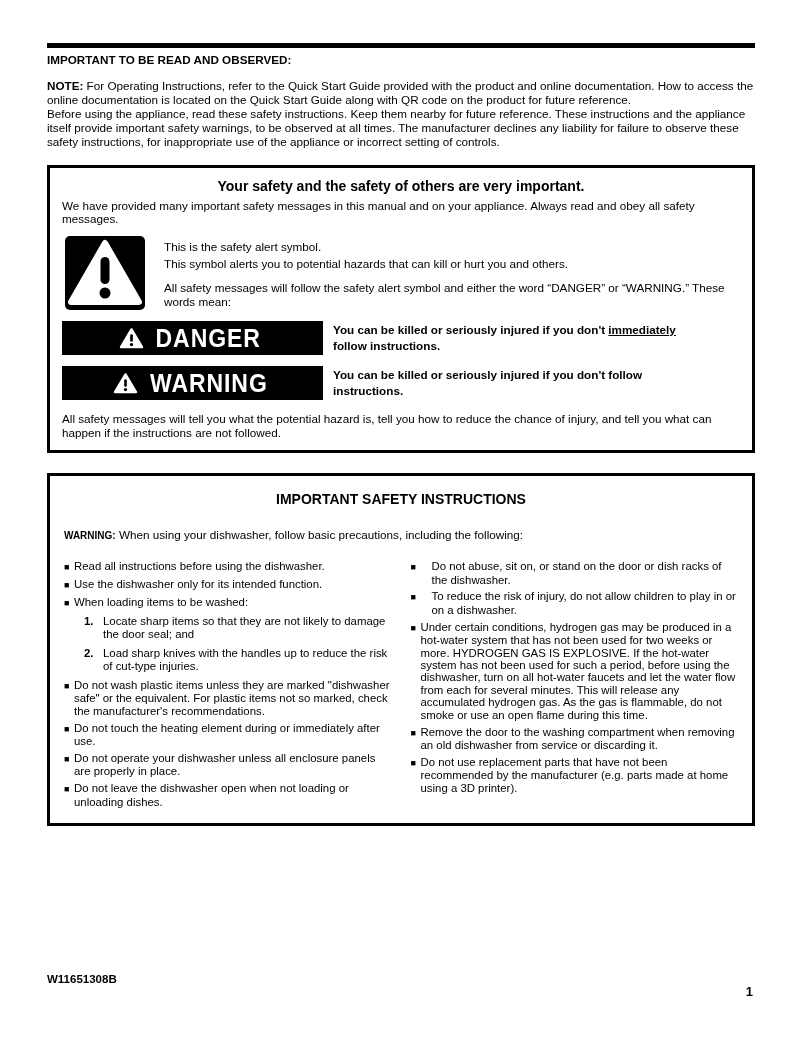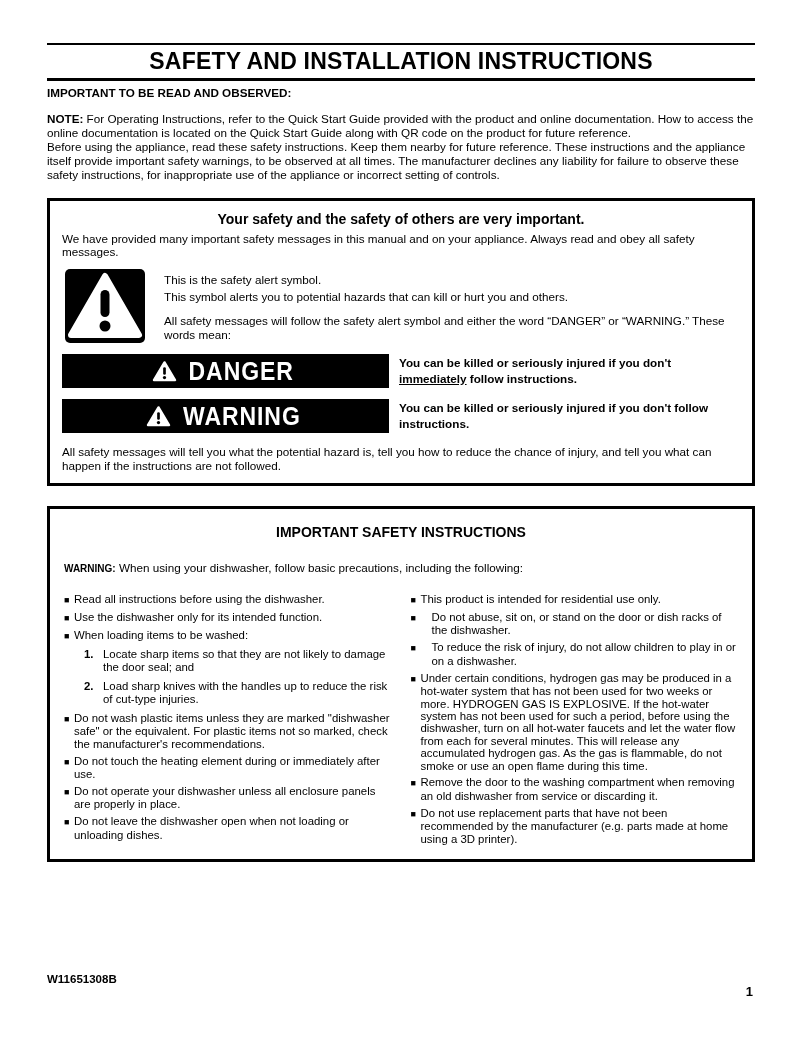--- a/index.html
+++ b/index.html
@@ -29,21 +29,21 @@
   .alert-sym { width: 82px; height: 76px; flex: 0 0 auto; margin-left: 2px; }
   .alert-lines { margin-left: 18px; font-size: 11.7px; }
   .alert-lines p { margin: 0; line-height: 13.9px; }
   .alert-lines p.l1 { margin-top: 5px; }
   .alert-lines p.l2 { margin-top: 3px; }
   .alert-lines p.l3 { margin-top: 10px; max-width: 562px; }
 
   .sig-row { display: flex; align-items: flex-start; margin-top: 10px; }
   .sig-row.second { margin-top: 11px; }
   .banner {
-    width: 327px; height: 34px; background: #000; color: #fff;
+    width: 261px; height: 34px; background: #000; color: #fff;
     display: flex; align-items: center; justify-content: center; gap: 7px;
     flex: 0 0 auto;
   }
   .banner .label { font-weight: bold; font-size: 25px; letter-spacing: 1px; transform: scaleX(.92); }
   .banner svg { width: 25px; height: 22px; }
   .sig-text { font-weight: bold; font-size: 11.7px; line-height: 15.5px; margin: 1px 0 0 10px; max-width: 345px; }
   .u { text-decoration: underline; text-underline-offset: 1px; }
   .outro { margin-top: 12px; }
 
   .box2 { margin-top: 20px; padding: 8px 14px 10px; }
@@ -66,21 +66,20 @@
 
   .footer-left { position: absolute; left: 47px; top: 973px; font-weight: bold; font-size: 11.5px; }
   .footer-page { position: absolute; right: 49px; top: 984px; font-weight: bold; font-size: 13px; }
 </style>
 </head>
 <body>
 
 <div class="content">
 
   <div class="top-rule"></div>
-  <h1 class="main-title">SAFETY AND INSTALLATION INSTRUCTIONS</h1>
   <div class="thick-rule"></div>
 
   <p class="intro-head">IMPORTANT TO BE READ AND OBSERVED:</p>
   <p class="body-text note"><b>NOTE:</b><span> For Operating Instructions, refer to the Quick Start Guide provided with the product and online documentation. How to access the online documentation is located on the Quick Start Guide along with QR code on the product for future reference.</span></p>
   <p class="body-text">Before using the appliance, read these safety instructions. Keep them nearby for future reference. These instructions and the appliance itself provide important safety warnings, to be observed at all times. The manufacturer declines any liability for failure to observe these safety instructions, for inappropriate use of the appliance or incorrect setting of controls.</p>
 
   <div class="box box1">
     <h2>Your safety and the safety of others are very important.</h2>
     <p class="body-text">We have provided many important safety messages in this manual and on your appliance. Always read and obey all safety messages.</p>
 
@@ -134,21 +133,20 @@
           <div class="li li-flush"><span class="sq">■</span>Use the dishwasher only for its intended function.</div>
           <div class="li li-flush"><span class="sq">■</span>When loading items to be washed:</div>
           <div class="subitem"><span class="num">1.</span>Locate sharp items so that they are not likely to damage the door seal; and</div>
           <div class="subitem"><span class="num">2.</span>Load sharp knives with the handles up to reduce the risk of cut-type injuries.</div>
           <div class="li li-flush"><span class="sq">■</span>Do not wash plastic items unless they are marked "dishwasher safe" or the equivalent. For plastic items not so marked, check the manufacturer's recommendations.</div>
           <div class="li li-flush"><span class="sq">■</span>Do not touch the heating element during or immediately after use.</div>
           <div class="li li-flush"><span class="sq">■</span>Do not operate your dishwasher unless all enclosure panels are properly in place.</div>
           <div class="li li-flush"><span class="sq">■</span>Do not leave the dishwasher open when not loading or unloading dishes.</div>
         </div>
       <div class="col">
-          <div class="li li-flush"><span class="sq">■</span>This product is intended for residential use only.</div>
           <div class="li li-spaced"><span class="sq">■</span>Do not abuse, sit on, or stand on the door or dish racks of the dishwasher.</div>
           <div class="li li-spaced"><span class="sq">■</span>To reduce the risk of injury, do not allow children to play in or on a dishwasher.</div>
           <div class="li li-flush"><span class="sq">■</span>Under certain conditions, hydrogen gas may be produced in a hot-water system that has not been used for two weeks or more. HYDROGEN GAS IS EXPLOSIVE. If the hot-water system has not been used for such a period, before using the dishwasher, turn on all hot-water faucets and let the water flow from each for several minutes. This will release any accumulated hydrogen gas. As the gas is flammable, do not smoke or use an open flame during this time.</div>
           <div class="li li-flush"><span class="sq">■</span>Remove the door to the washing compartment when removing an old dishwasher from service or discarding it.</div>
           <div class="li li-flush"><span class="sq">■</span>Do not use replacement parts that have not been recommended by the manufacturer (e.g. parts made at home using a 3D printer).</div>
         </div>
     </div>
   </div>
 
 </div>

